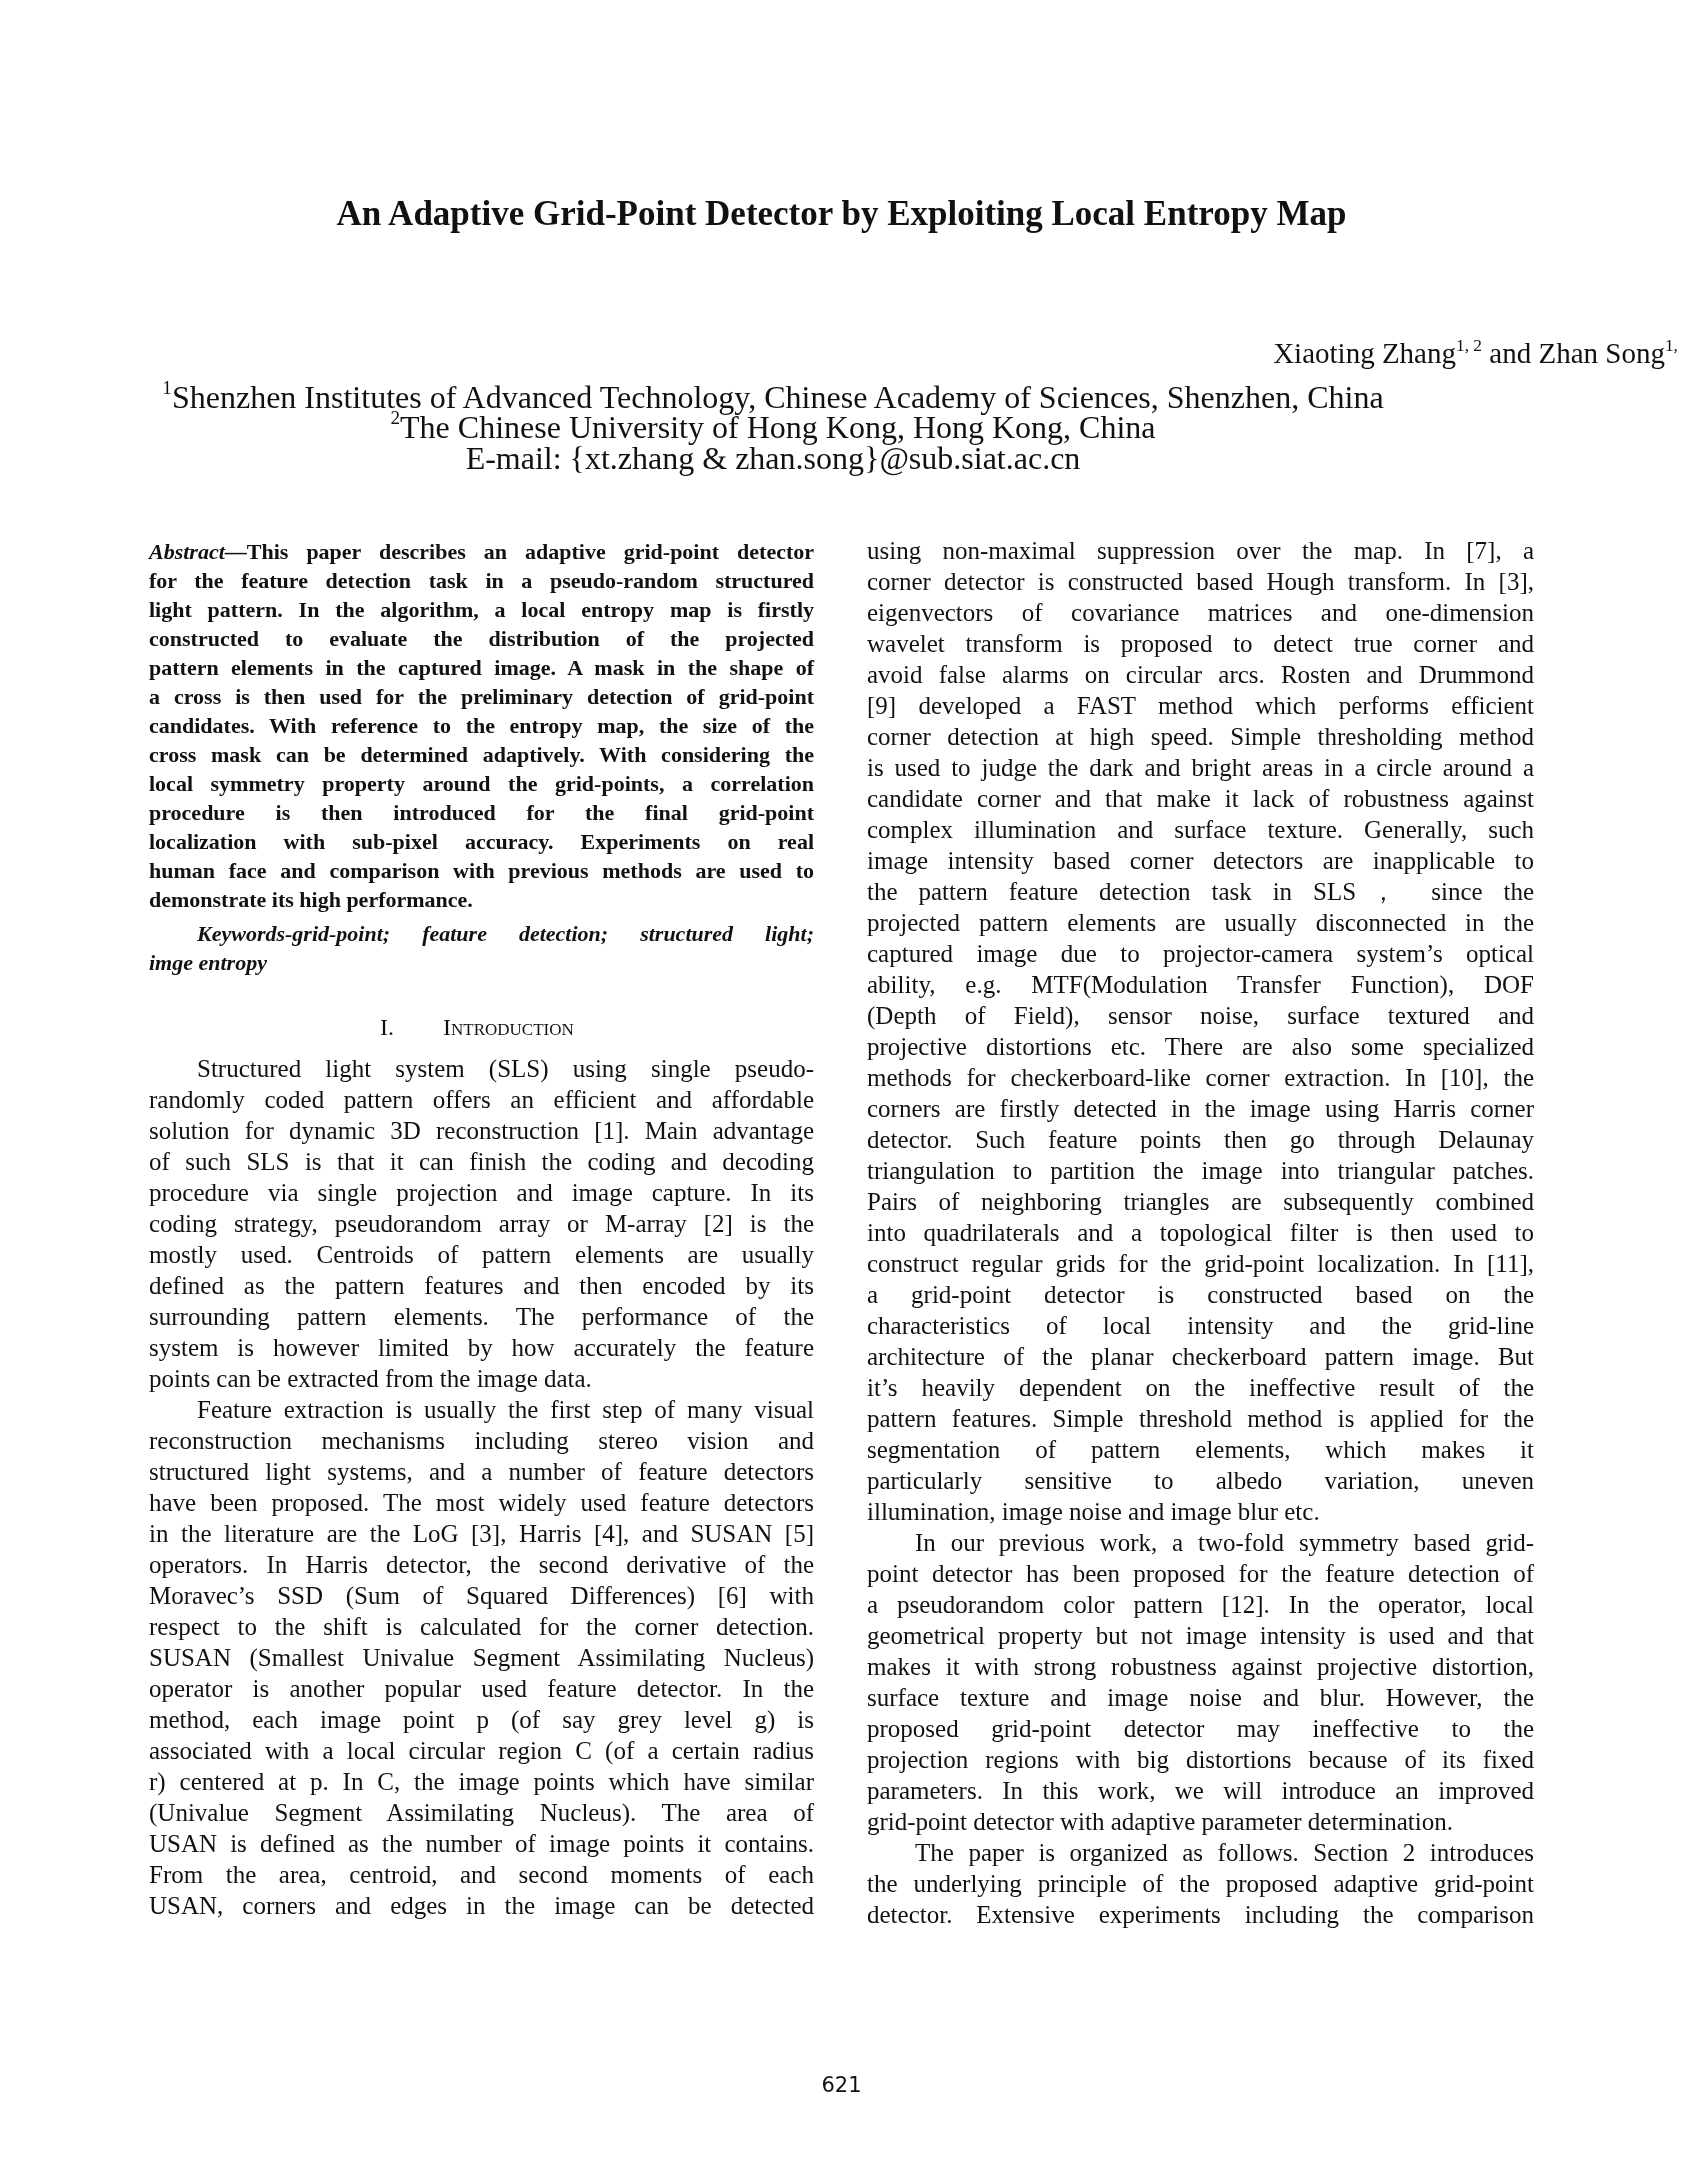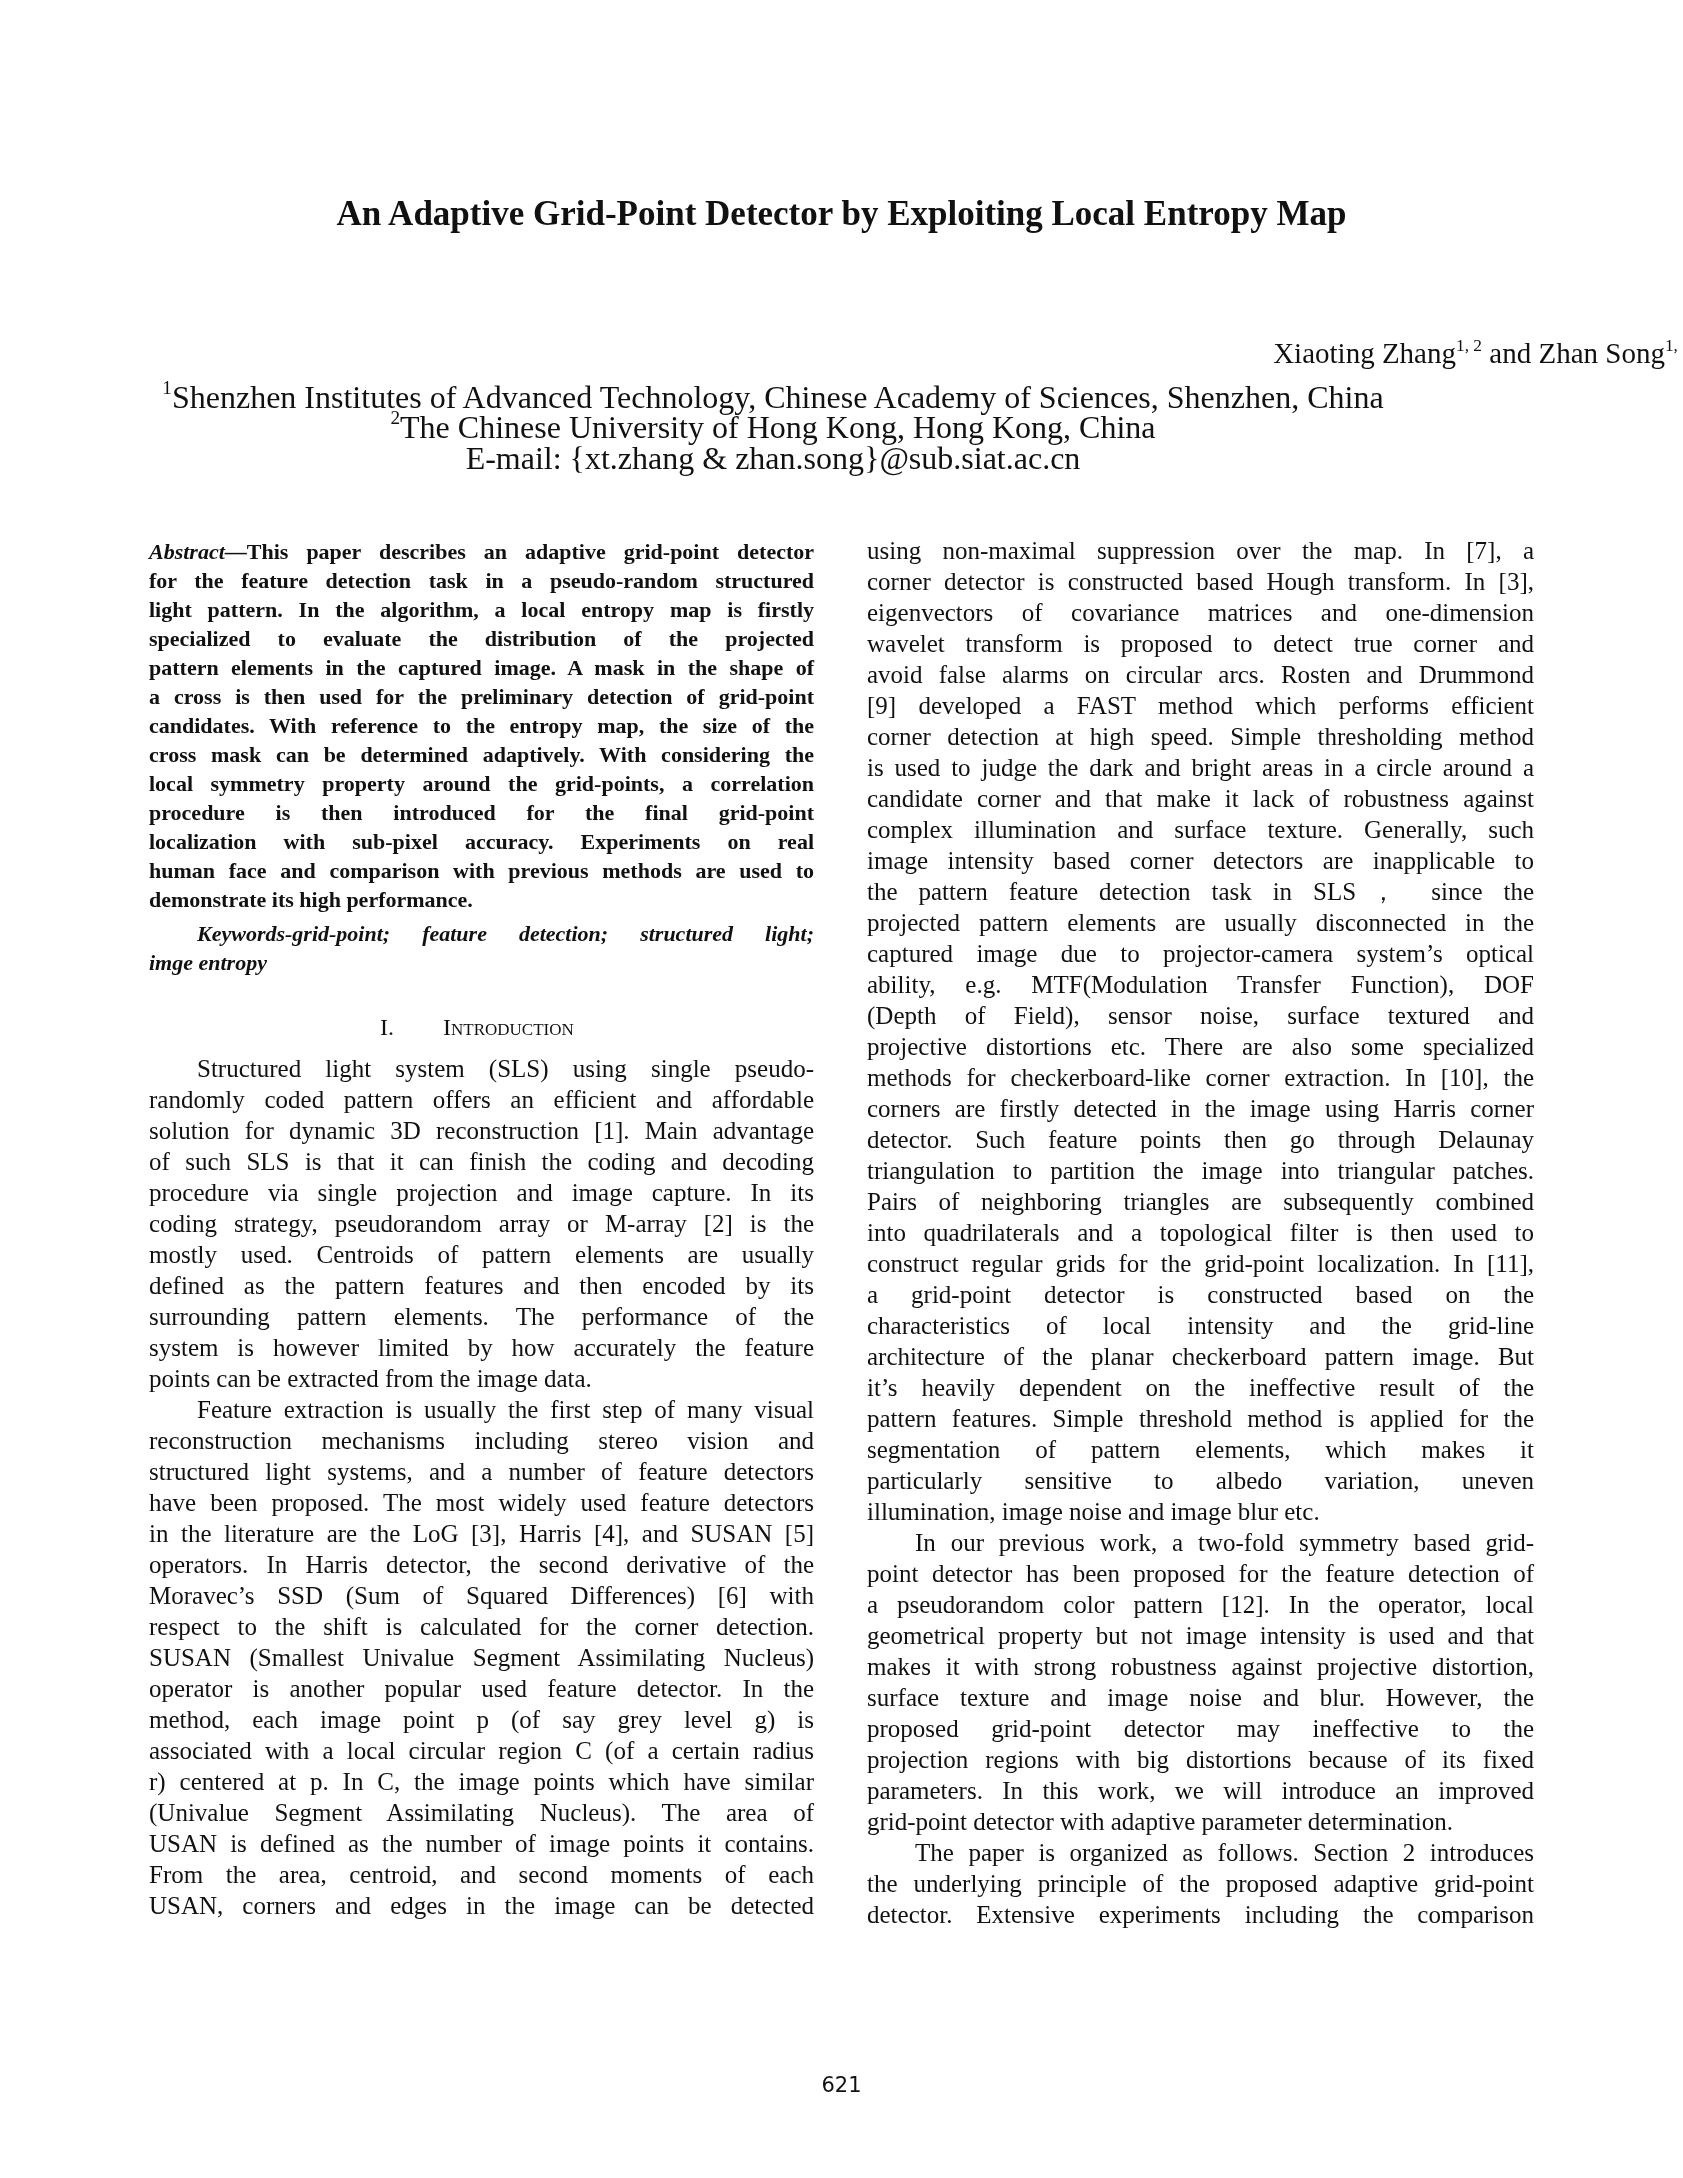--- a/index.html
+++ b/index.html
@@ -35,21 +35,21 @@
   <span>Xiaoting Zhang</span><sup>1, 2</sup><span> and </span><span>Zhan Song</span><sup>1, 2</sup>
 </div>
 <div class="aff aff1"><sup>1</sup><span>Shenzhen Institutes of Advanced Technology, Chinese Academy of Sciences, Shenzhen, China</span></div>
 <div class="aff aff2"><sup>2</sup><span>The Chinese University of Hong Kong, Hong Kong, China</span></div>
 <div class="aff email">E-mail: {xt.zhang &amp; zhan.song}@sub.siat.ac.cn</div>
 
 <div class="col col-left abstract">
   <div class="ln"><i>Abstract</i><span>—</span><span>This paper describes an adaptive grid-point detector</span></div>
   <div class="ln">for the feature detection task in a pseudo-random structured</div>
   <div class="ln">light pattern. In the algorithm, a local entropy map is firstly</div>
-  <div class="ln">specialized to evaluate the distribution of the projected</div>
+  <div class="ln">constructed to evaluate the distribution of the projected</div>
   <div class="ln">pattern elements in the captured image. A mask in the shape of</div>
   <div class="ln">a cross is then used for the preliminary detection of grid-point</div>
   <div class="ln">candidates. With reference to the entropy map, the size of the</div>
   <div class="ln">cross mask can be determined adaptively. With considering the</div>
   <div class="ln">local symmetry property around the grid-points, a correlation</div>
   <div class="ln">procedure is then introduced for the final grid-point</div>
   <div class="ln">localization with sub-pixel accuracy. Experiments on real</div>
   <div class="ln">human face and comparison with previous methods are used to</div>
   <div class="ln last">demonstrate its high performance.</div>
 </div>

